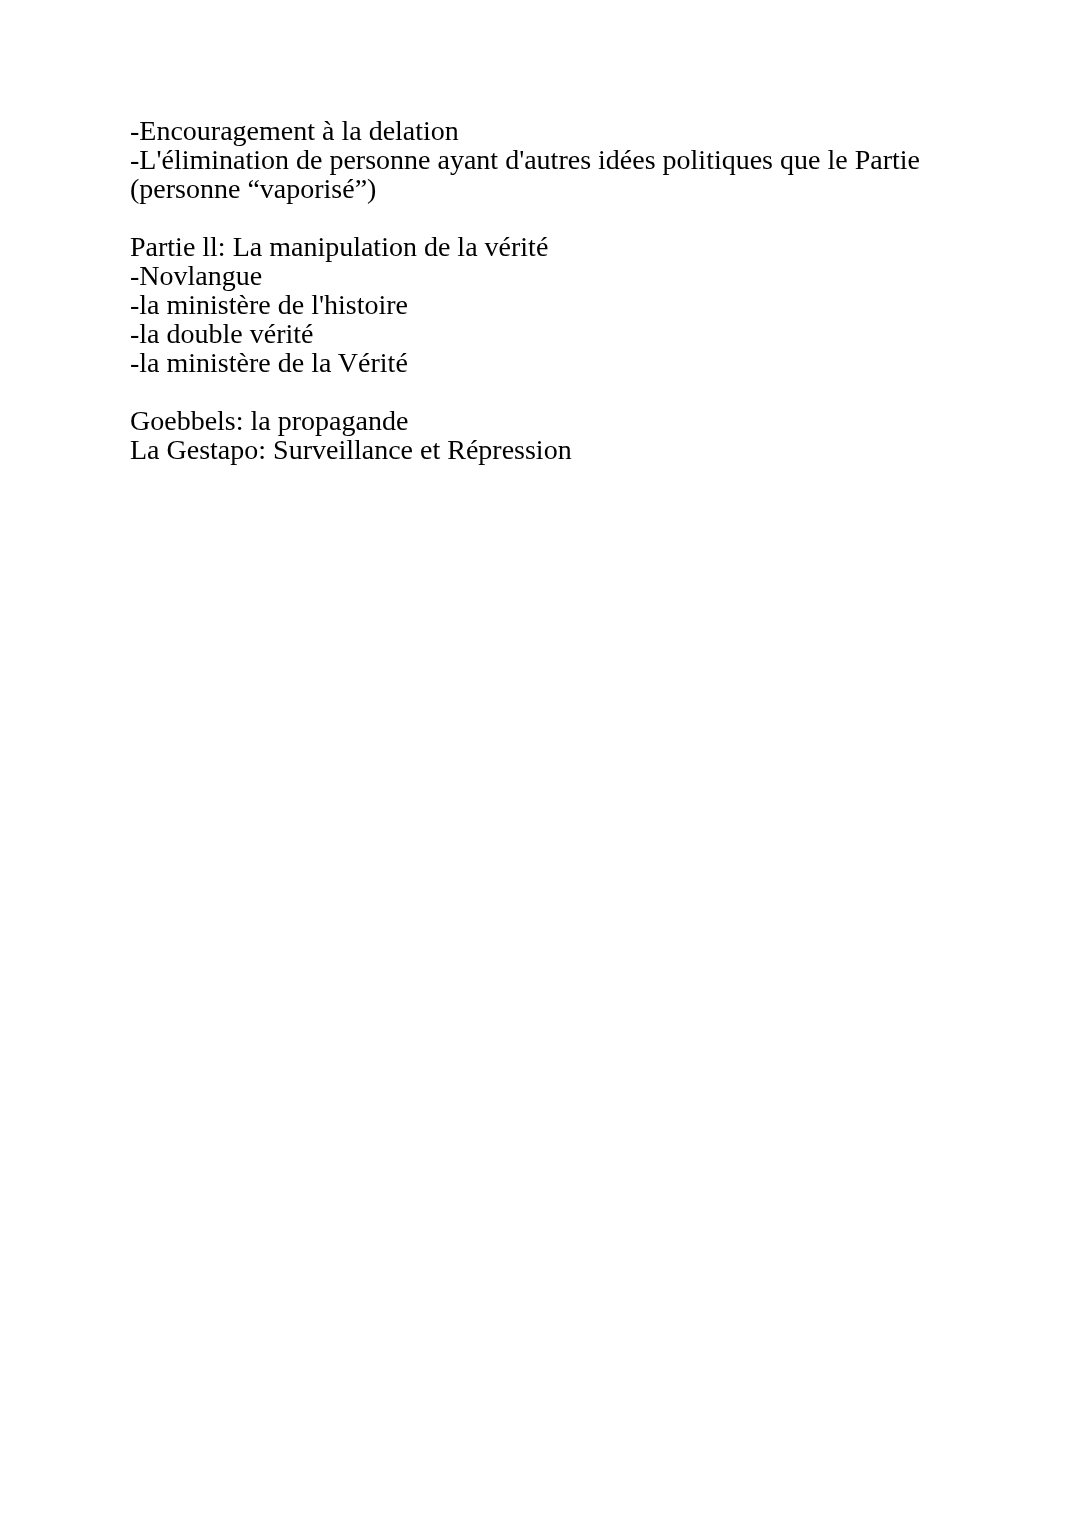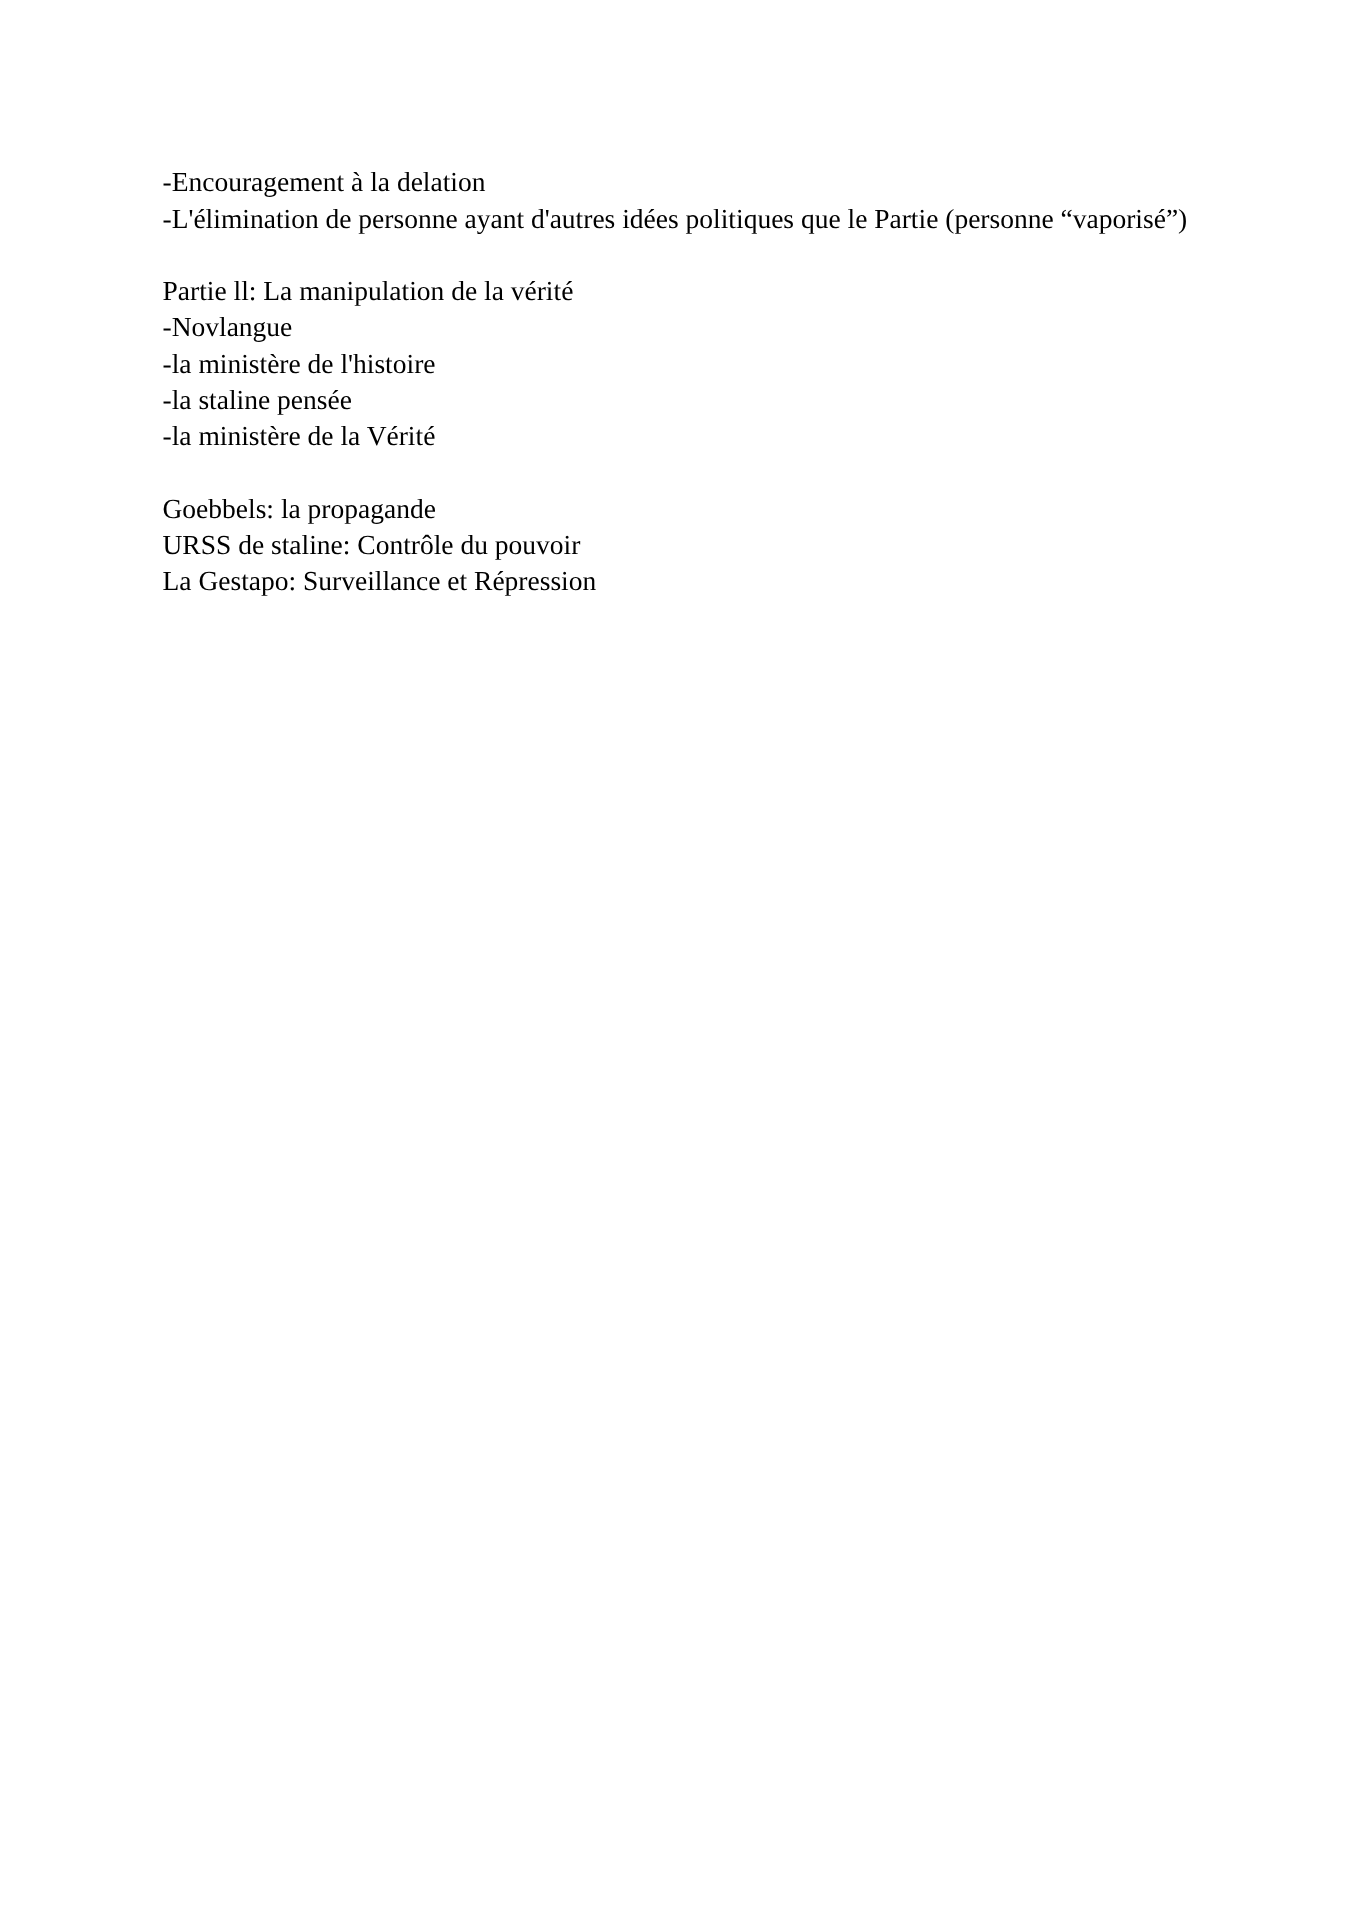--- a/index.html
+++ b/index.html
@@ -10,24 +10,24 @@
   .page {
     position: relative;
     width: 1080px;
     height: 1525px;
     background: #ffffff;
     overflow: hidden;
   }
   .doc-content {
     position: absolute;
     left: 130px;
-    top: 131px;
+    top: 116px;
     right: 60px;
     font-family: "Liberation Serif", "DejaVu Serif", serif;
-    font-size: 22px;
+    font-size: 28px;
     line-height: 29px;
     color: #000000;
   }
   .doc-line {
     margin: 0;
     padding: 0;
     white-space: pre-wrap;
   }
   .blank-line {
     height: 29px;
@@ -40,23 +40,22 @@
   <div class="doc-content">
 
     <p class="doc-line">-Encouragement à la delation</p>
     <p class="doc-line">-L'élimination de personne ayant d'autres idées politiques que le Partie (personne “vaporisé”)</p>
 
     <div class="blank-line"></div>
 
     <p class="doc-line">Partie ll: La manipulation de la vérité</p>
     <p class="doc-line">-Novlangue</p>
     <p class="doc-line">-la ministère de l'histoire</p>
-    <p class="doc-line">-la staline pensée</p>
+    <p class="doc-line">-la double vérité</p>
     <p class="doc-line">-la ministère de la Vérité</p>
 
     <div class="blank-line"></div>
 
     <p class="doc-line">Goebbels: la propagande</p>
-    <p class="doc-line">URSS de staline: Contrôle du pouvoir</p>
     <p class="doc-line">La Gestapo: Surveillance et Répression</p>
 
   </div>
 </div>
 
 </body></html>

